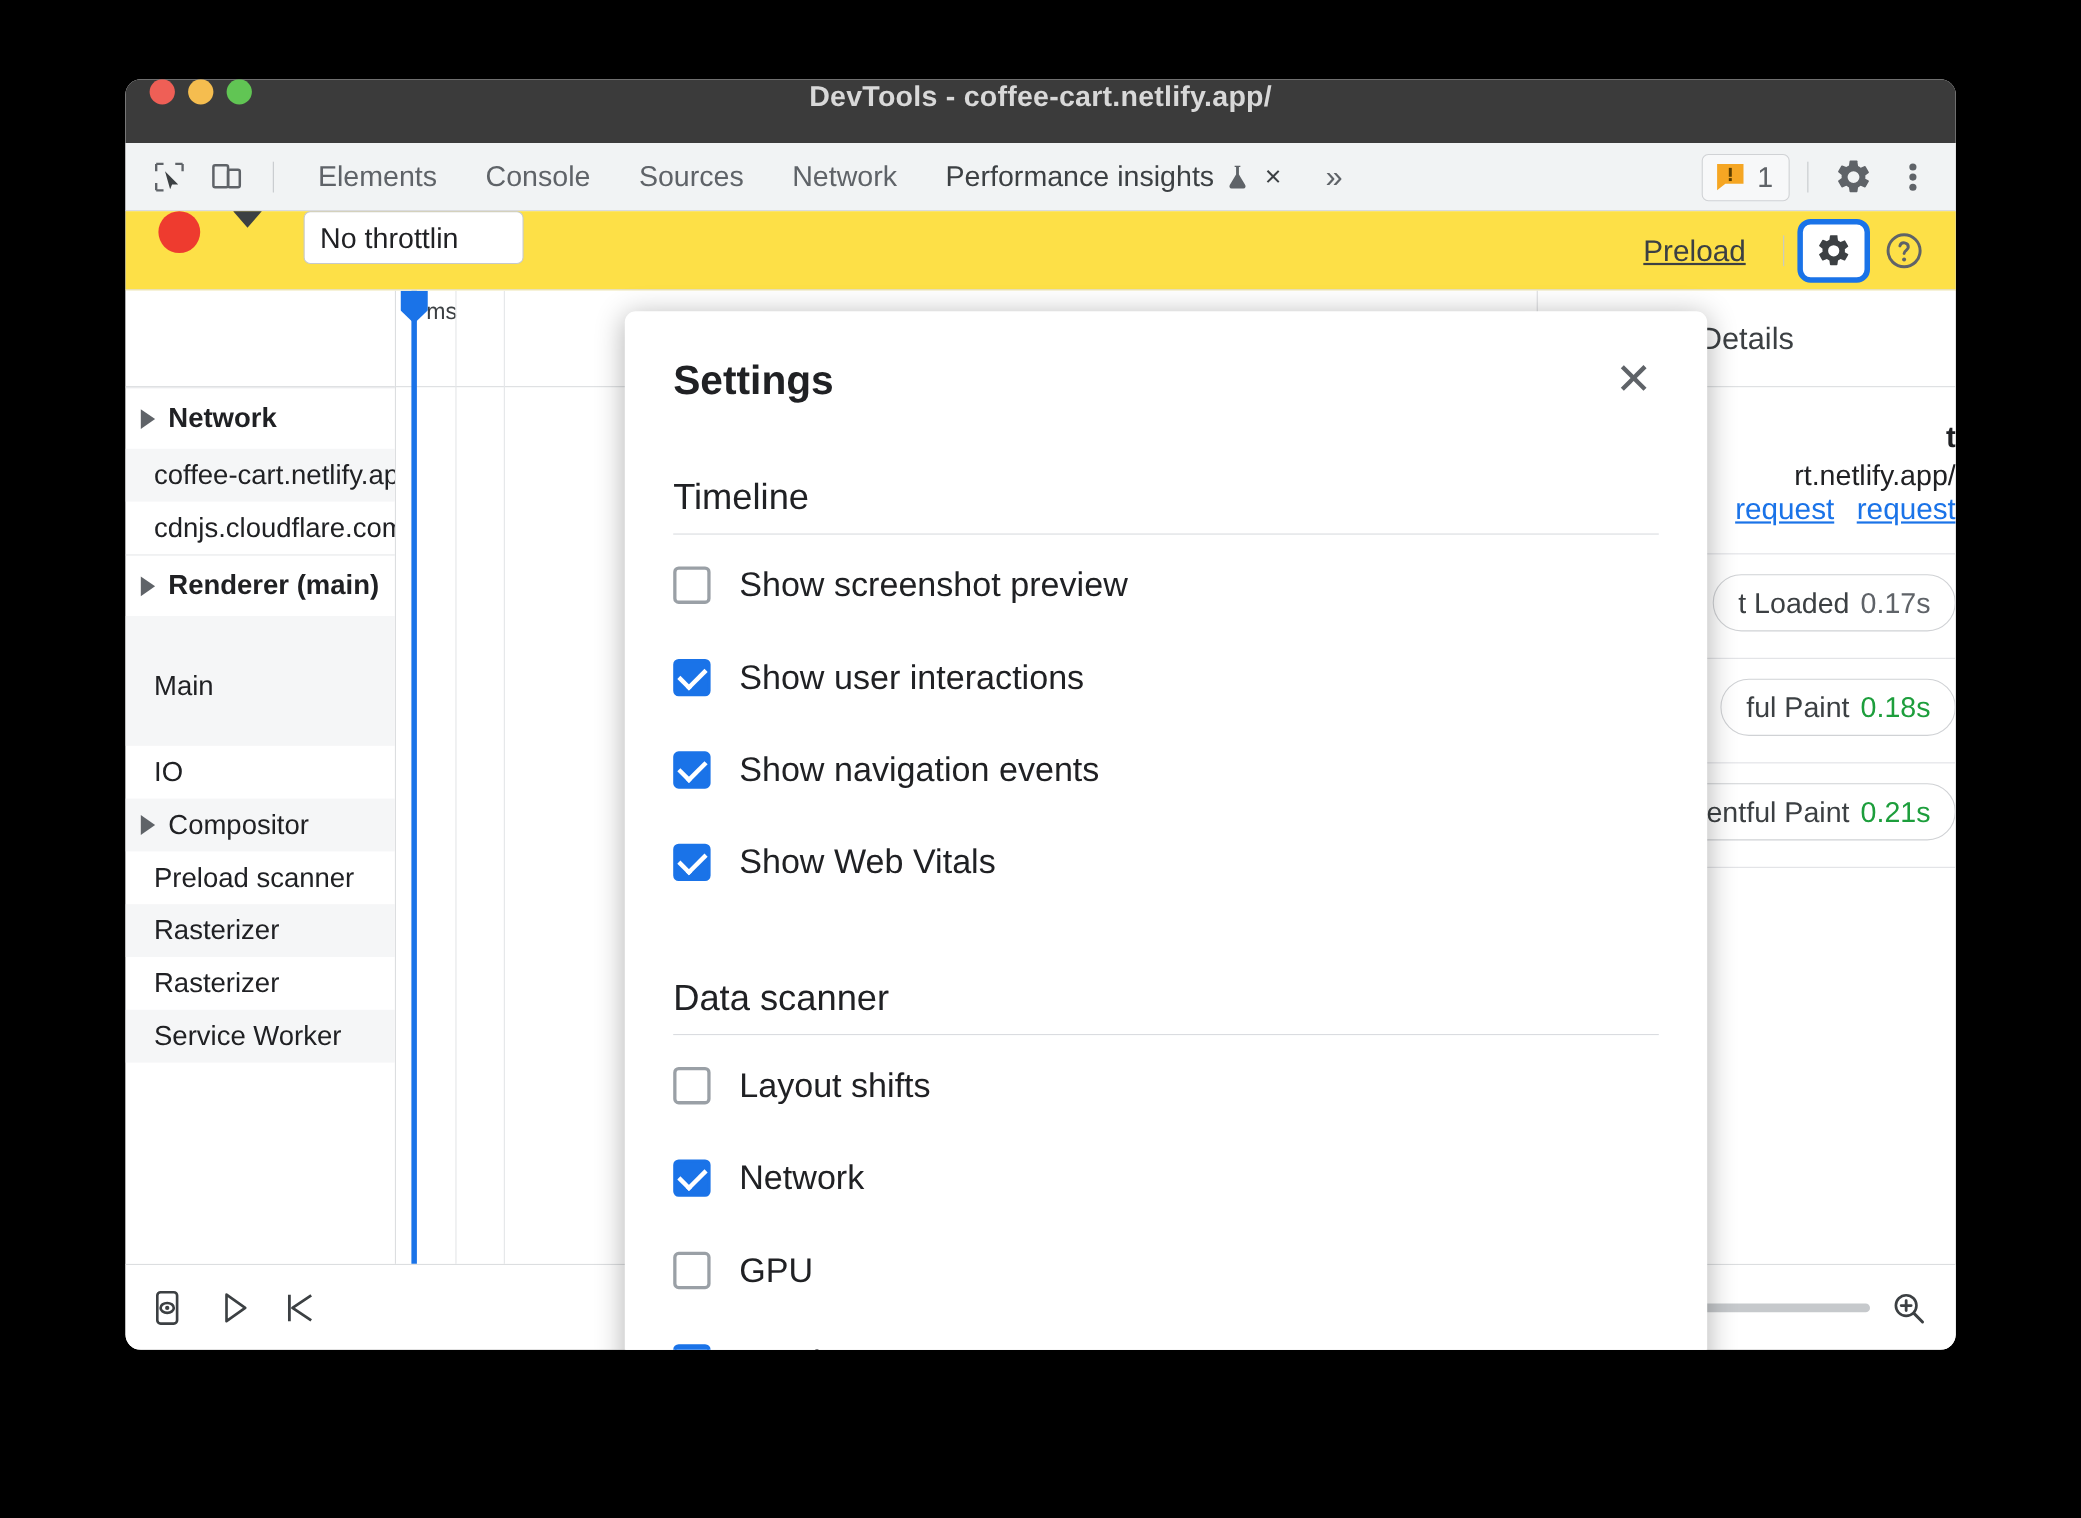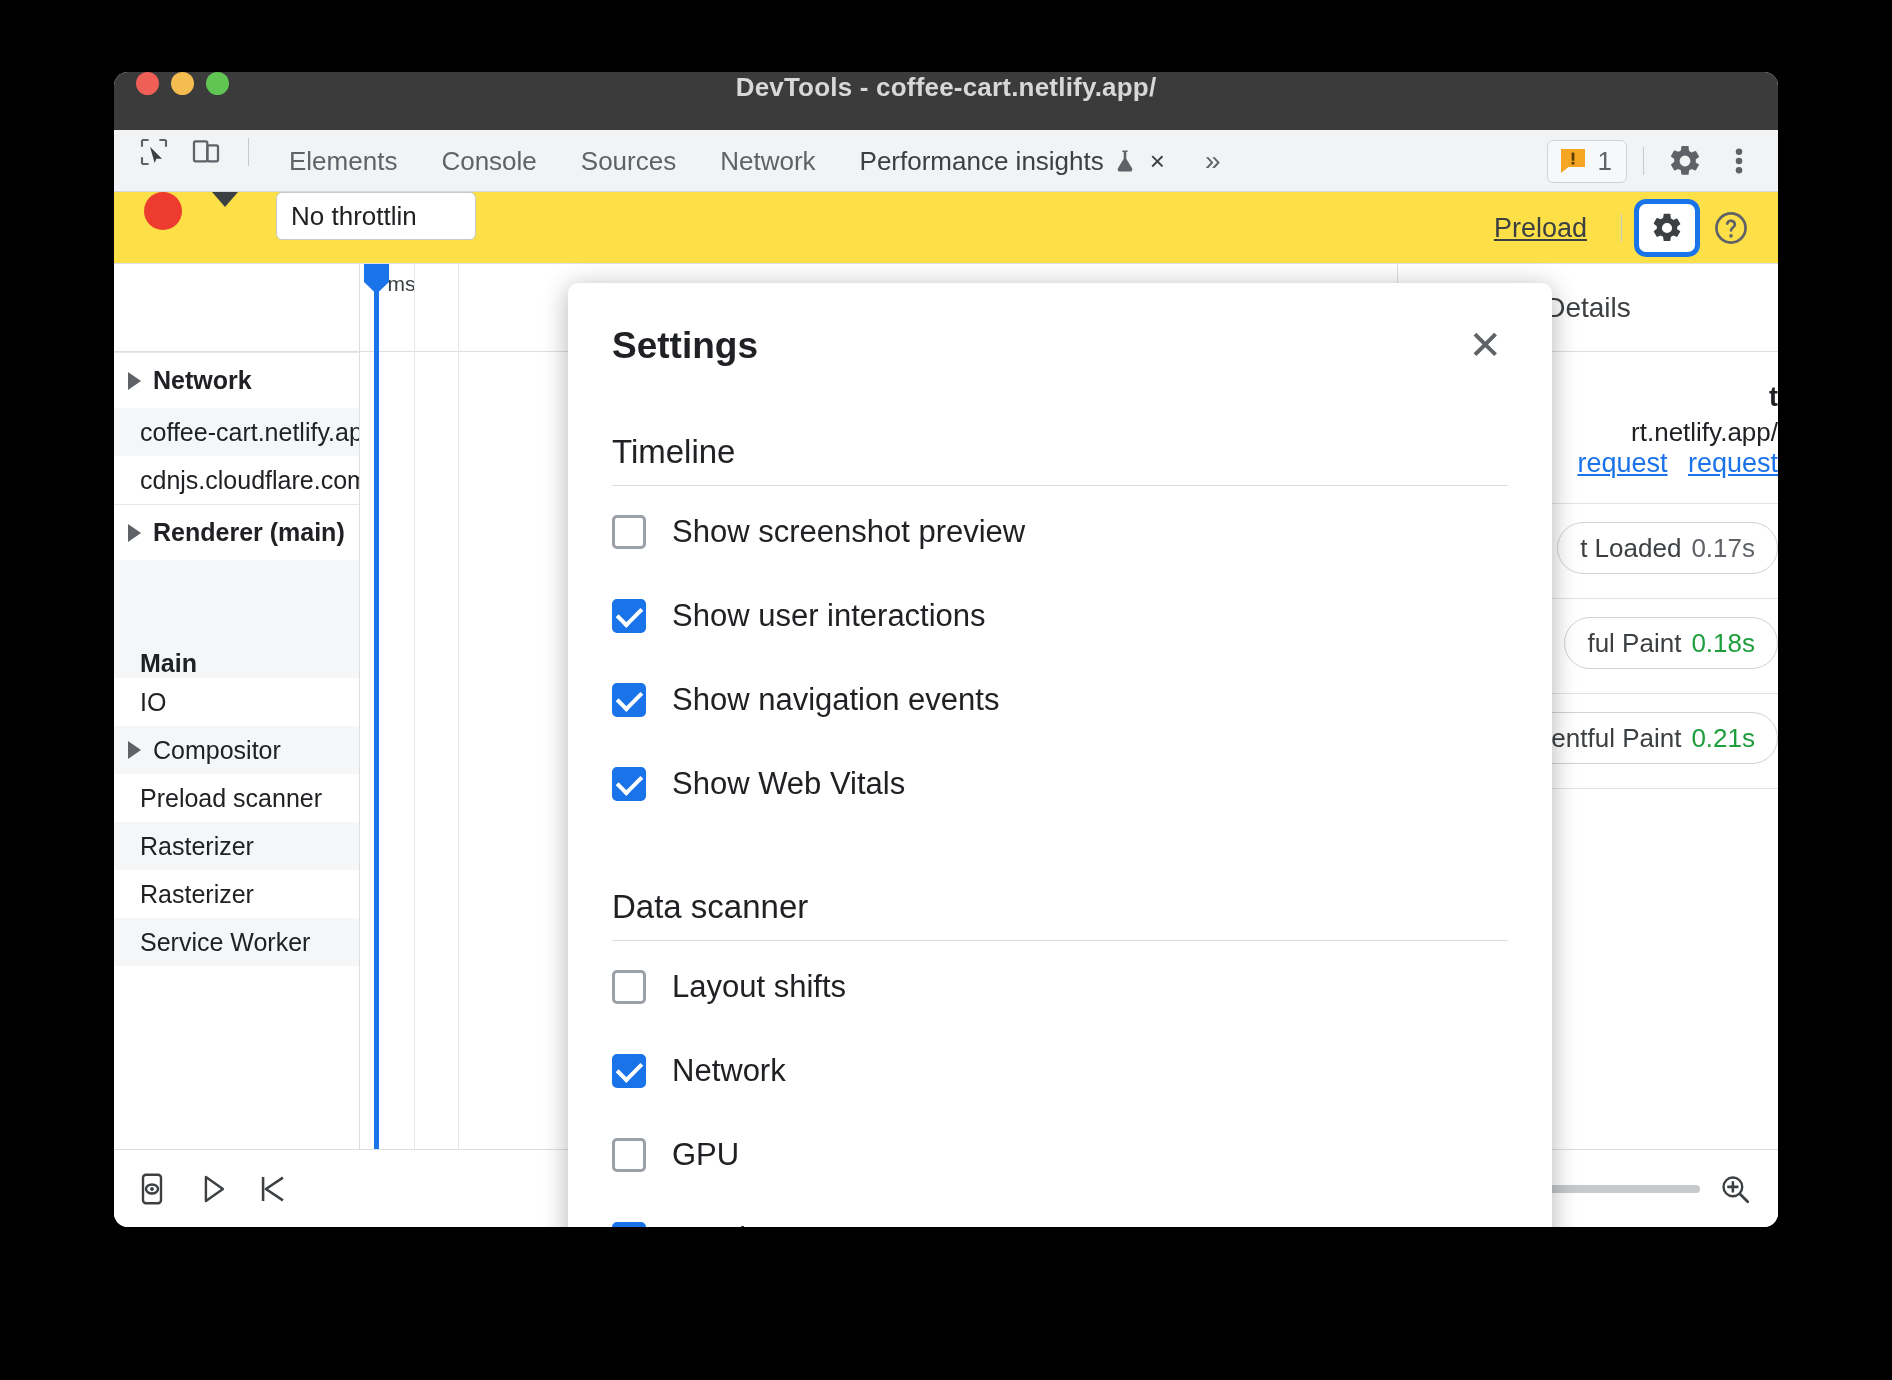--- a/index.html
+++ b/index.html
@@ -42,21 +42,21 @@
     color: #d8d8d8; font-size: 26px; font-weight: bold;
     letter-spacing: .2px;
     pointer-events: none;
   }
 
   
   .tabbar {
     height: 62px;
     background: #f1f3f4;
     border-bottom: 1px solid #d7d9dc;
-    display: flex; align-items: flex-start;
+    display: flex; align-items: center;
     flex: 0 0 auto;
     position: relative;
   }
   .tb-icons { display: flex; align-items: center; gap: 8px; padding-left: 18px; }
   .tb-icon-btn {
     width: 44px; height: 44px;
     display: flex; align-items: center; justify-content: center;
   }
   .vsep { width: 1px; height: 28px; background: #c6c9cc; margin: 0 12px; }
   .tabs { display: flex; align-items: center; gap: 0; margin-left: 6px; }
@@ -143,21 +143,21 @@
   }
   .tt-head { height: 88px; border-bottom: 1px solid #dcdee0; }
   .tt-row {
     height: 48px; display: flex; align-items: center;
     font-size: 25px; color: #202124;
     padding-left: 14px; white-space: nowrap; overflow: hidden;
   }
   .tt-row.group { font-weight: bold; height: 56px; border-top: 1px solid #e6e8ea; }
   .tt-row.indent { padding-left: 26px; }
   .tt-row.shaded { background: #f5f6f7; }
-  .tt-row.tall { height: 118px; align-items: flex-end; padding-top: 10px; font-weight: bold; }
+  .tt-row.tall { height: 118px; align-items: center; padding-top: 10px; }
   .tri {
     width: 0; height: 0;
     border-top: 9px solid transparent;
     border-bottom: 9px solid transparent;
     border-left: 13px solid #5f6368;
     margin-right: 12px; flex: 0 0 auto;
   }
 
   
   .flame {

